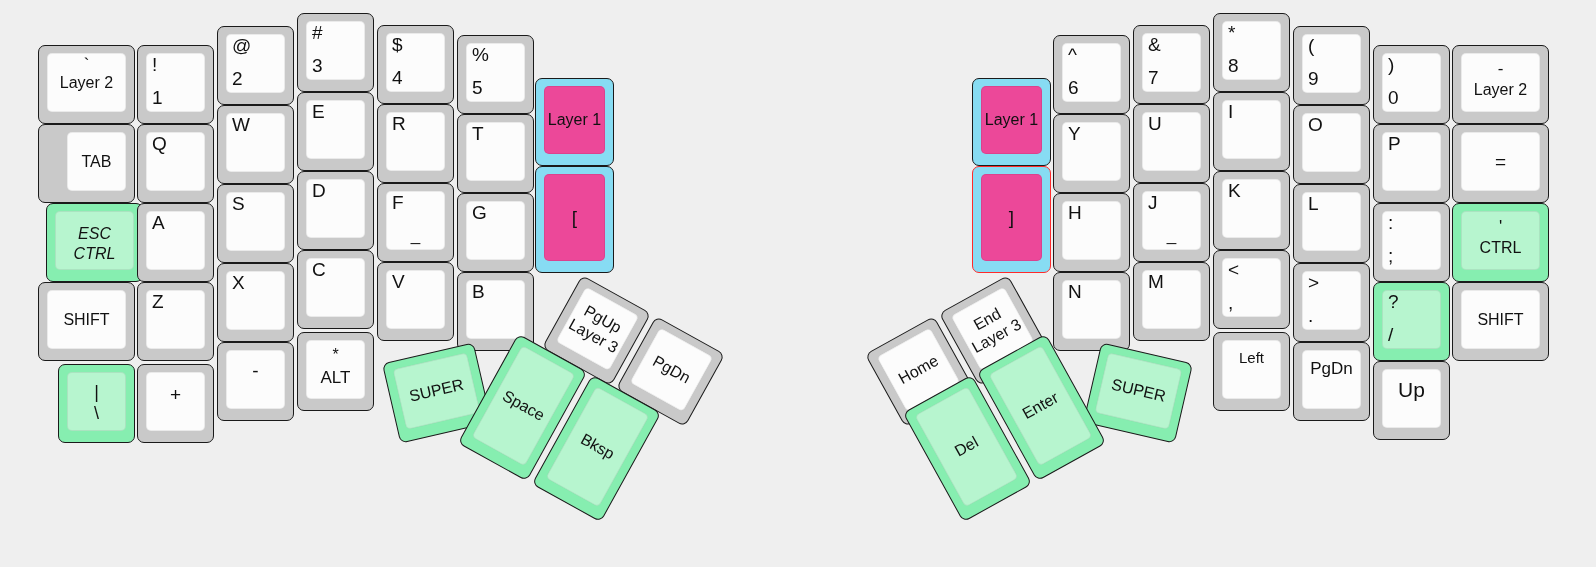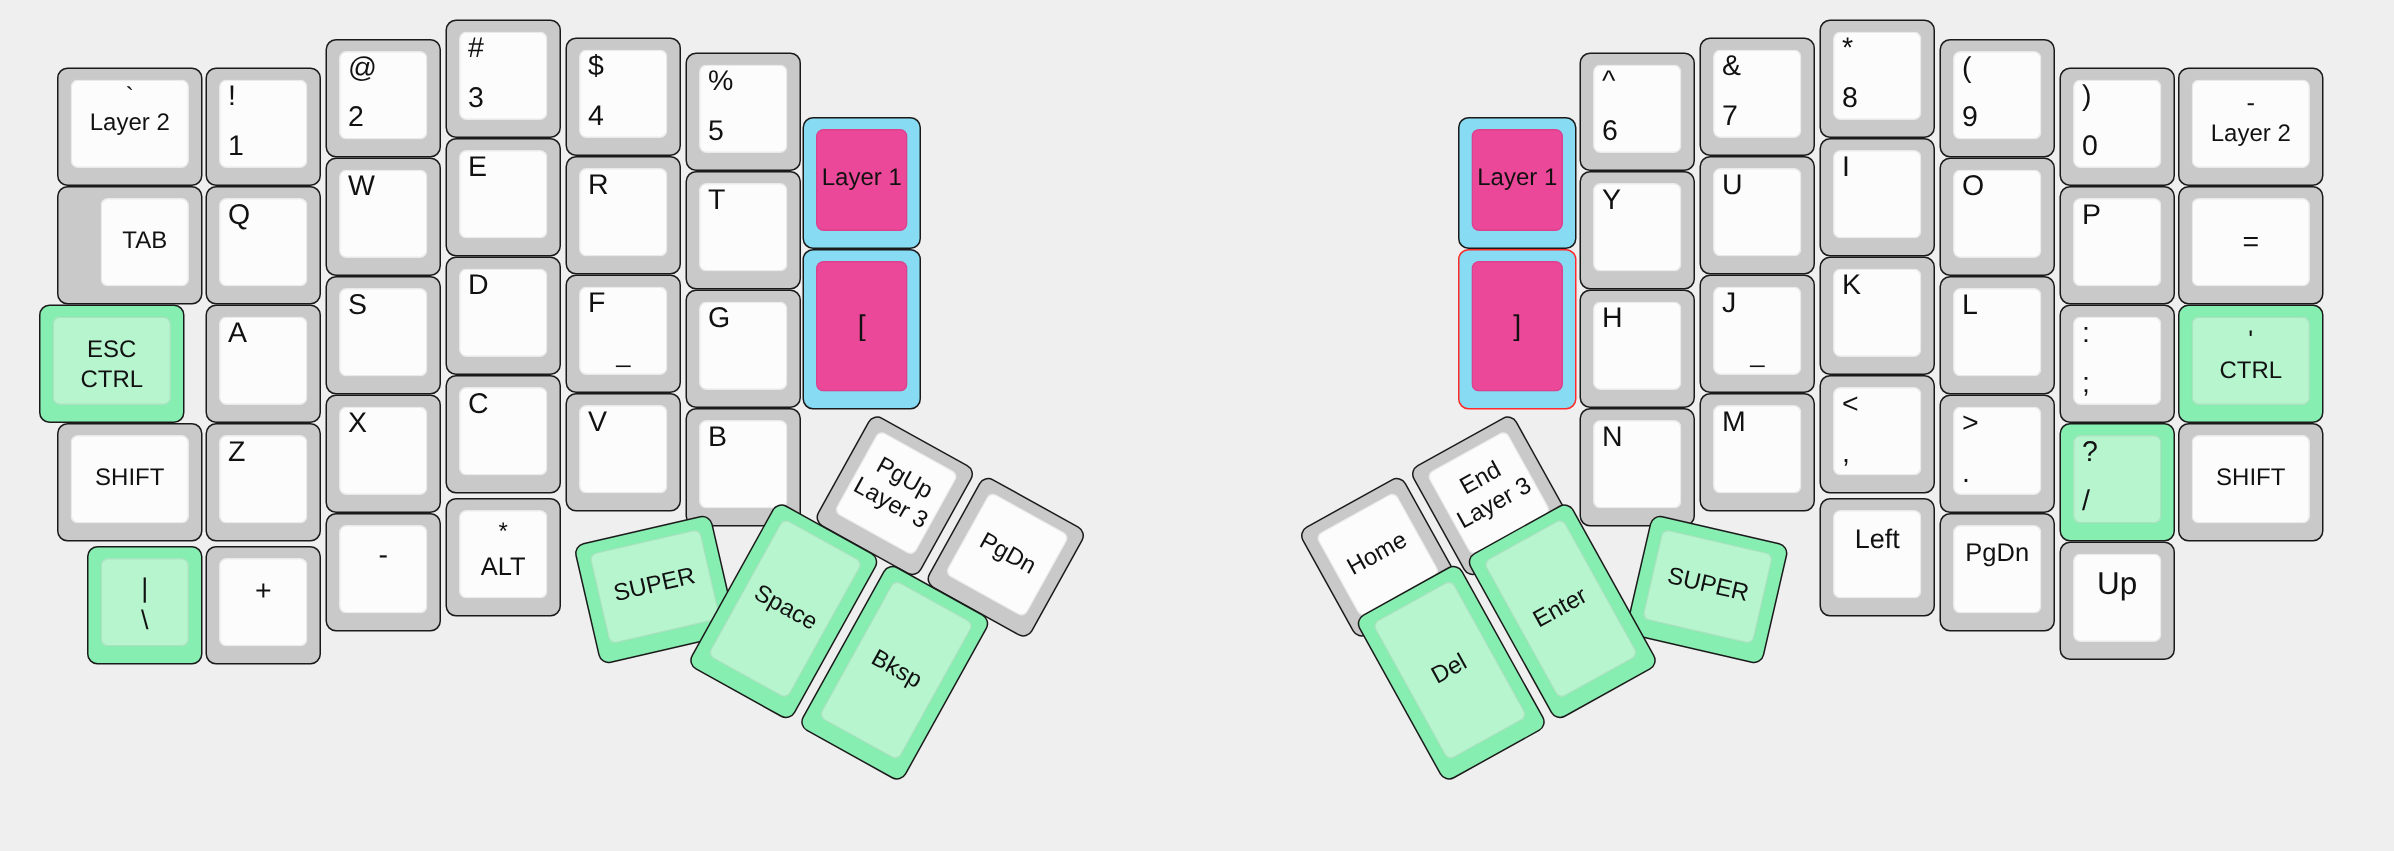--- a/index.html
+++ b/index.html
@@ -63,21 +63,21 @@
     <div class="cap">
       <div class="lg top">`</div>
       <div class="lg mid">Layer 2</div>
     </div>
   </div>
   <div class="key" style="left:38px;top:124px;width:97px;height:79px;padding-left:28px;">
     <div class="cap">
       <div class="lg mid">TAB</div>
     </div>
   </div>
-  <div class="key green" style="left:26px;top:203px;width:97px;height:79px;">
+  <div class="key green" style="left:46px;top:203px;width:97px;height:79px;font-style:italic;">
     <div class="cap">
       <div class="lg" style="top:14px;font-size:16px;">ESC</div>
       <div class="lg" style="top:34px;font-size:16px;">CTRL</div>
     </div>
   </div>
   <div class="key" style="left:38px;top:282px;width:97px;height:79px;">
     <div class="cap">
       <div class="lg mid">SHIFT</div>
     </div>
   </div>
@@ -327,21 +327,21 @@
       </div>
   </div>
   <div class="key" style="left:1213px;top:250px;width:77px;height:79px;">
     <div class="cap">
       <div class="lg topleft">&lt;</div>
       <div class="lg botleft">,</div>
     </div>
   </div>
   <div class="key" style="left:1213px;top:332px;width:77px;height:79px;">
     <div class="cap">
-        <div class="lg top" style="top:9px;font-size:18px;">Left</div>
+        <div class="lg top" style="top:9px;font-size:15px;">Left</div>
       </div>
   </div>
 
   <div class="key" style="left:1293px;top:26px;width:77px;height:79px;">
     <div class="cap">
       <div class="lg topleft">(</div>
       <div class="lg botleft">9</div>
     </div>
   </div>
   <div class="key" style="left:1293px;top:105px;width:77px;height:79px;">

